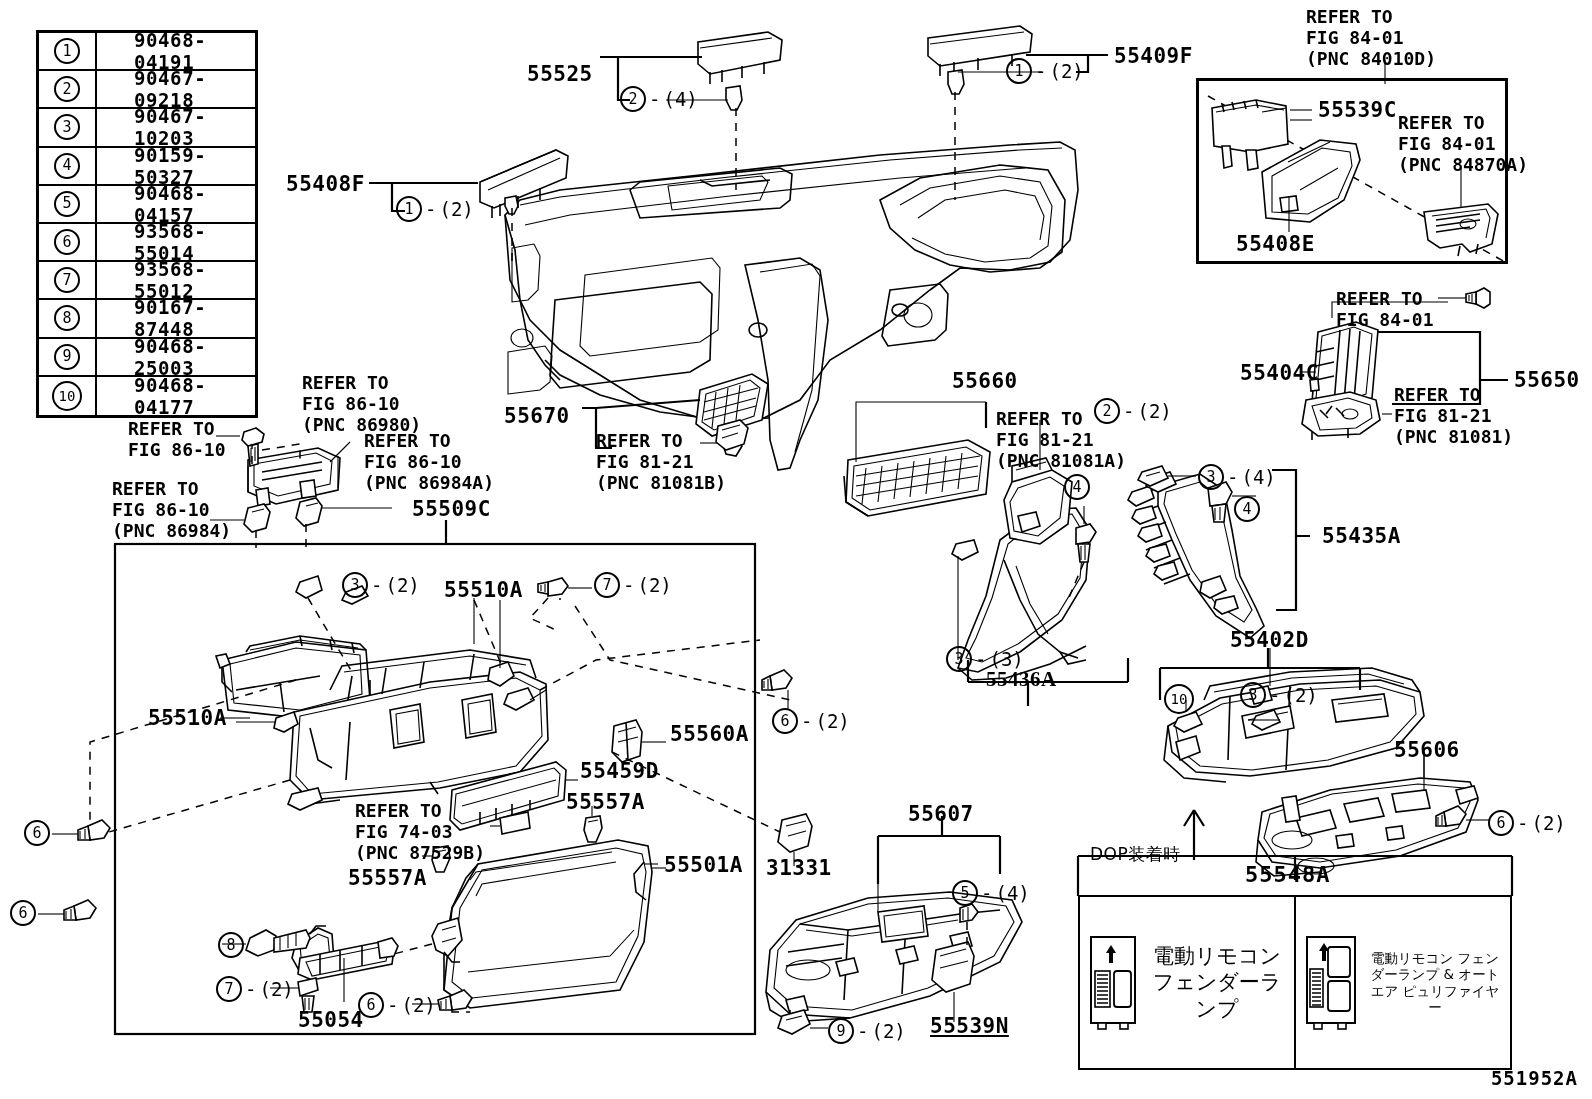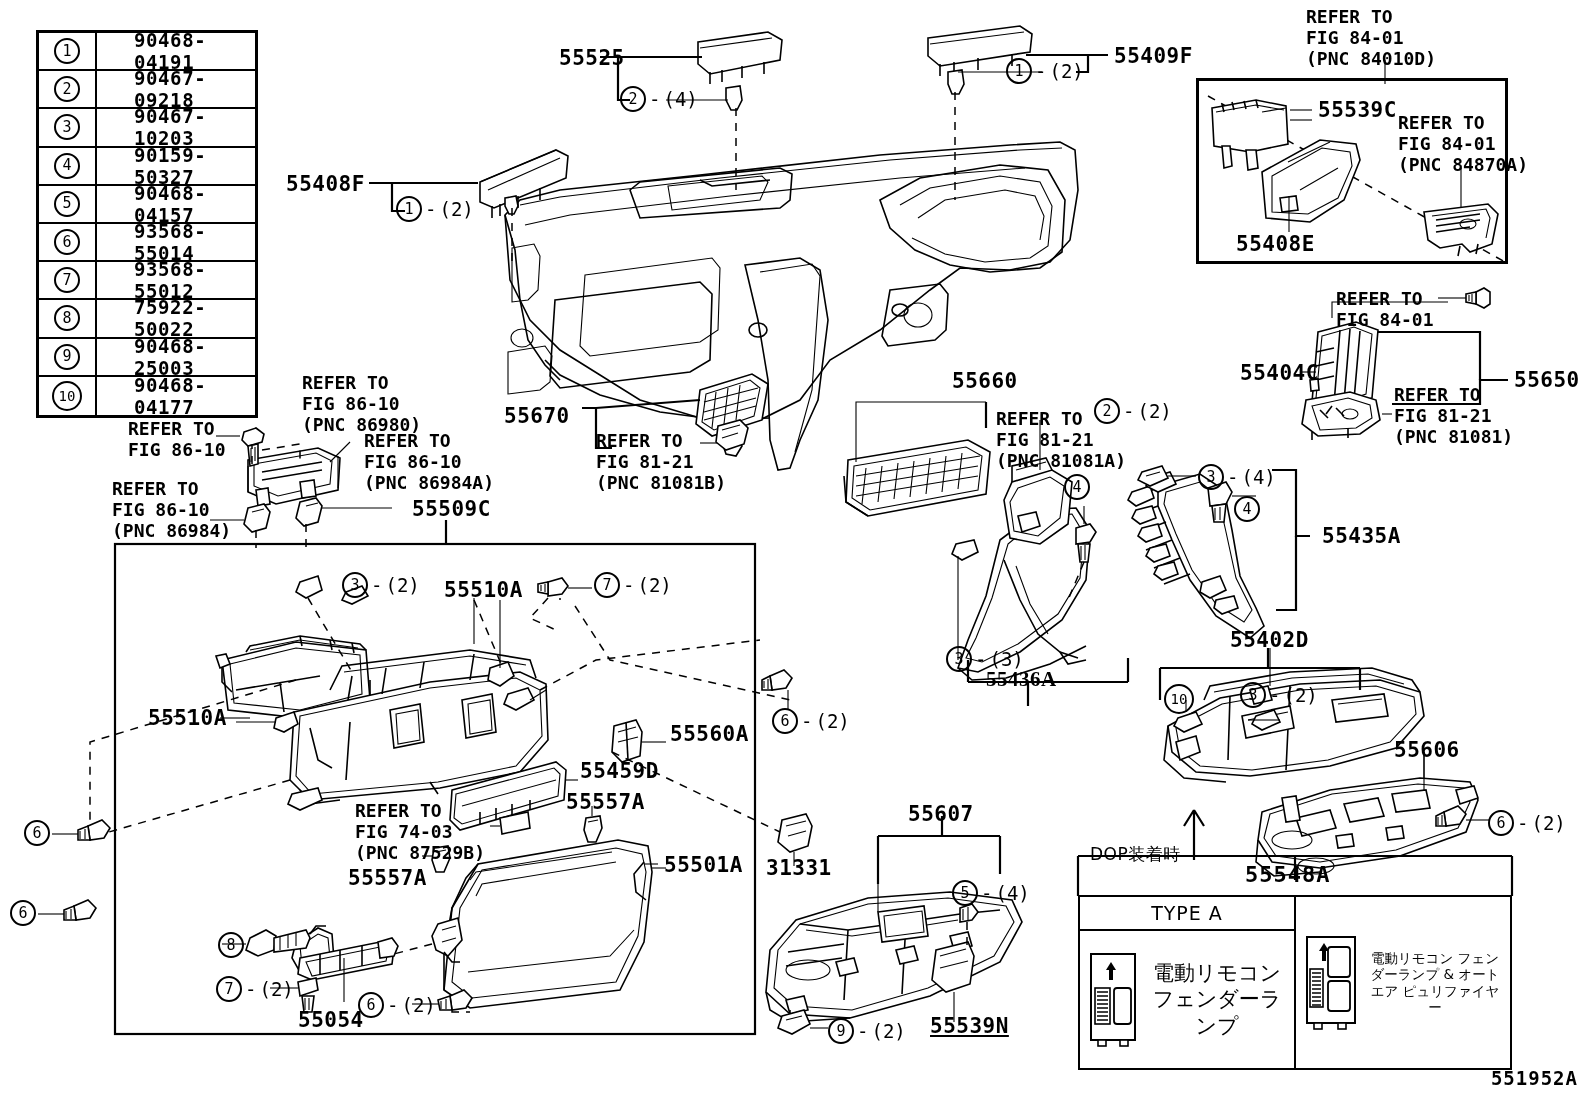--- a/index.html
+++ b/index.html
@@ -753,40 +753,40 @@
     <div class="row">
       <div class="c-num">
           <span class="bub">7</span>
         </div>
       <div class="c-code">93568-55012</div>
     </div>
     <div class="row">
       <div class="c-num">
           <span class="bub">8</span>
         </div>
-      <div class="c-code">75922-50022</div>
+      <div class="c-code">90167-87448</div>
     </div>
     <div class="row">
       <div class="c-num">
           <span class="bub">9</span>
         </div>
       <div class="c-code">90468-25003</div>
     </div>
     <div class="row">
       <div class="c-num">
           <span class="bub w">10</span>
         </div>
       <div class="c-code">90468-04177</div>
     </div>
   </div>
 
   <div class="box thick" style="left:1196px; top:78px; width:312px; height:186px;"></div>
 
   <div class="lbl" style="left:286px; top:172px;">55408F</div>
-  <div class="lbl" style="left:527px; top:46px;margin-left:32px;">55525</div>
+  <div class="lbl" style="left:527px; top:62px;">55525</div>
   <div class="lbl" style="left:1114px; top:44px;">55409F</div>
   <div class="lbl" style="left:1318px; top:98px;">55539C</div>
   <div class="lbl" style="left:1236px; top:232px;">55408E</div>
   <div class="lbl" style="left:1240px; top:361px;">55404C</div>
   <div class="lbl" style="left:1514px; top:368px;">55650</div>
   <div class="lbl" style="left:952px;  top:369px;">55660</div>
   <div class="lbl" style="left:504px;  top:404px;">55670</div>
   <div class="lbl" style="left:412px;  top:497px;">55509C</div>
   <div class="lbl" style="left:444px;  top:578px;">55510A</div>
   <div class="lbl" style="left:148px;  top:706px;">55510A</div>
@@ -950,21 +950,20 @@
       <span class="qty">(2)</span>
   </div>
 
   <div class="lbl ref" style="left:355px; top:800px; opacity:0;"></div>
 
   <div id="dop-bracket-label">DOP装着時</div>
   <div id="dop-55548">55548A</div>
 
   <div id="dop-table">
     <div class="tcol">
-      <div class="thead">TYPE A</div>
       <div class="tbody">
         <svg class="sw-ico" viewBox="0 0 54 104">
           <rect x="5" y="6" width="44" height="86" fill="#fff" stroke="#000" stroke-width="2"></rect>
           <path d="M25,14 L30,22 L27,22 L27,32 L23,32 L23,22 L20,22 Z" fill="#000"></path>
           <rect x="9" y="40" width="15" height="36" fill="#fff" stroke="#000" stroke-width="1.6"></rect>
           <g stroke="#000" stroke-width="1.3">
             <path d="M11,44 H22 M11,48 H22 M11,52 H22 M11,56 H22 M11,60 H22 M11,64 H22 M11,68 H22 M11,72 H22"></path>
           </g>
           <rect x="28" y="40" width="17" height="36" rx="3" fill="#fff" stroke="#000" stroke-width="1.8"></rect>
           <rect x="12" y="92" width="8" height="6" fill="#fff" stroke="#000" stroke-width="1.6"></rect>

